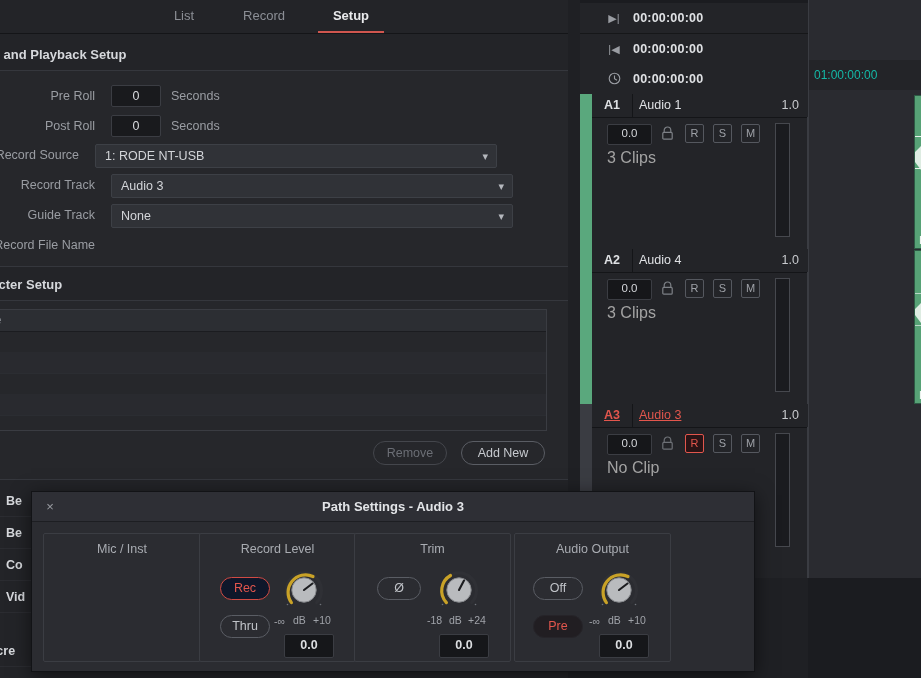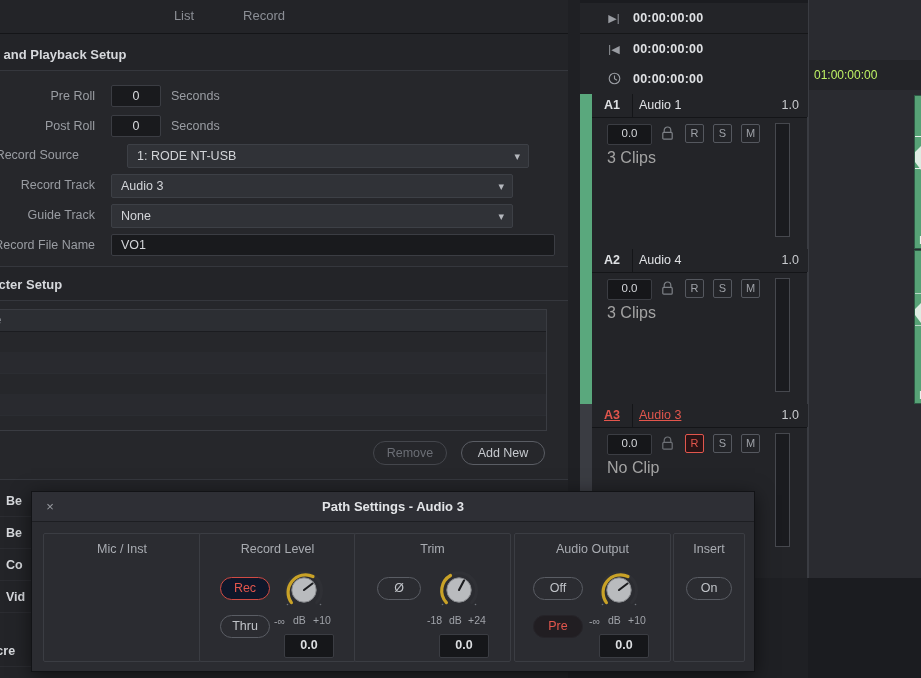--- a/index.html
+++ b/index.html
@@ -178,21 +178,21 @@
   }
   .ruler {
     position: absolute; left: 228px; top: 60px;
     width: 113px; height: 30px;
     background: #232428;
     border-bottom: 1px solid #161719;
     border-left: 1px solid #3a3c42;
   }
   .ruler .rtext {
     position: absolute; left: 5px; top: 0; line-height: 30px;
-    font-size: 12px; color: #bef264;
+    font-size: 12px; color: #14b8a6;
   }
 
   .track {
     position: absolute; left: 0; width: 228px;
     background: #232428;
     border-bottom: 1px solid #141518;
   }
   .track .leftstrip {
     position: absolute; left: 0; top: 0; bottom: 0; width: 12px;
   }
@@ -347,41 +347,45 @@
 
   <div class="adr-panel">
 
     <div class="tabbar">
       <div class="tab tab-list">
         <span>List</span>
       </div>
       <div class="tab tab-record">
         <span>Record</span>
       </div>
+      <div class="tab tab-setup active">
+        <span>Setup</span>
+        <span class="uline"></span>
+      </div>
     </div>
 
     <div class="sect-title" style="left:-21px; top:47px;">ord and Playback Setup</div>
 
     <div class="groupbox" style="left:-22px; top:70px; width:590px; height:195px;">
 
       <div class="frow" style="left:0; top:14px; width:590px;">
         <div class="flabel" style="right:474px;">Pre Roll</div>
         <div class="finput" style="left:132px; width:50px;">0</div>
         <div class="funit" style="left:192px;">Seconds</div>
       </div>
 
       <div class="frow" style="left:0; top:44px; width:590px;">
         <div class="flabel" style="right:474px;">Post Roll</div>
         <div class="finput" style="left:132px; width:50px;">0</div>
         <div class="funit" style="left:192px;">Seconds</div>
       </div>
 
       <div class="frow" style="left:0; top:73px; width:590px;">
         <div class="flabel" style="right:490px;">Record Source</div>
-        <div class="fselect" style="left:148px; width:402px;">
+        <div class="fselect" style="left:116px; width:402px;">
           <span>1: RODE NT-USB</span>
           <span class="chev">▾</span>
         </div>
       </div>
 
       <div class="frow" style="left:0; top:103px; width:590px;">
         <div class="flabel" style="right:474px;">Record Track</div>
         <div class="fselect" style="left:132px; width:402px;">
           <span>Audio 3</span>
           <span class="chev">▾</span>
@@ -391,21 +395,20 @@
       <div class="frow" style="left:0; top:133px; width:590px;">
         <div class="flabel" style="right:474px;">Guide Track</div>
         <div class="fselect" style="left:132px; width:402px;">
           <span>None</span>
           <span class="chev">▾</span>
         </div>
       </div>
 
       <div class="frow" style="left:0; top:163px; width:590px;">
         <div class="flabel" style="right:474px;">Record File Name</div>
-        <div class="ftext" style="left:132px; width:444px;">VO1</div>
       </div>
     </div>
 
     <div class="sect-title" style="left:-21px; top:277px;">aracter Setup</div>
 
     <div class="groupbox" style="left:-22px; top:300px; width:590px; height:178px;">
 
       <div class="chartable" style="left:20px; top:8px; width:546px; height:120px;">
         <div class="thead">
           <span class="colname">ame</span>
@@ -644,20 +647,16 @@
             <circle cx="37.5" cy="35.5" r="0.8" fill="#6e7178"></circle>
           </svg>
         </div>
         <span class="scalelbl" style="left:74px; top:81px;">-∞</span>
         <span class="scalelbl" style="left:93px; top:80px;">dB</span>
         <span class="scalelbl" style="left:113px; top:80px;">+10</span>
 
         <div class="valbox" style="left:84px; top:100px;">0.0</div>
       </div>
 
-      <div class="sect" style="left:641px; width:70px;">
-        <div class="shead">Insert</div>
-        <div class="dpill" style="left:12px; top:43px; width:46px;">On</div>
-      </div>
     </div>
   </div>
 
 </div>
 
 </body></html>

